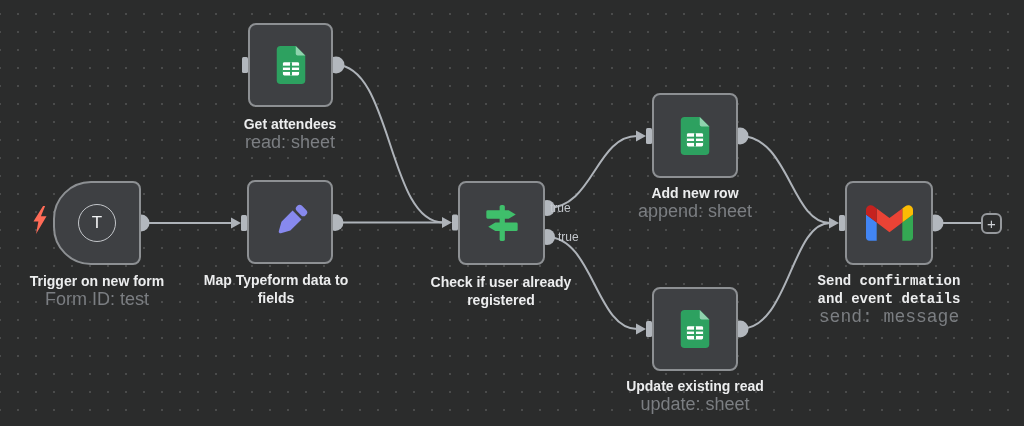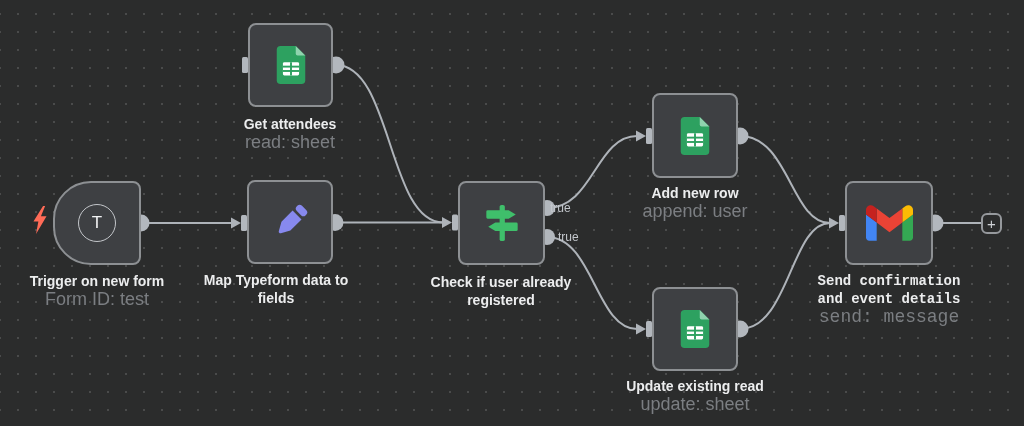--- a/index.html
+++ b/index.html
@@ -143,21 +143,21 @@
       <rect x="6.5" y="17" width="17" height="14" rx="1.5" fill="#ffffff"></rect>
       <g stroke="#2da160" stroke-width="2">
         <line x1="15" y1="17" x2="15" y2="31"></line>
         <line x1="6.5" y1="21.7" x2="23.5" y2="21.7"></line>
         <line x1="6.5" y1="26.3" x2="23.5" y2="26.3"></line>
       </g>
     </svg>
   </div>
   <div class="node-label" style="left:605px;top:184px;width:180px;">
     <div class="node-title">Add new row</div>
-    <div class="node-sub">append: user</div>
+    <div class="node-sub">append: sheet</div>
   </div>
 
   <div class="node" style="left:652px;top:287px;width:86px;height:84px;">
     <svg width="30" height="38" viewBox="0 0 30 40">
       <path d="M4 0 h16 l10 10 v26 a4 4 0 0 1 -4 4 H4 a4 4 0 0 1 -4 -4 V4 a4 4 0 0 1 4 -4 z" fill="#2da160"></path>
       <path d="M20 0 l10 10 h-8 a2 2 0 0 1 -2 -2 z" fill="#8fd3ae"></path>
       <rect x="6.5" y="17" width="17" height="14" rx="1.5" fill="#ffffff"></rect>
       <g stroke="#2da160" stroke-width="2">
         <line x1="15" y1="17" x2="15" y2="31"></line>
         <line x1="6.5" y1="21.7" x2="23.5" y2="21.7"></line>

